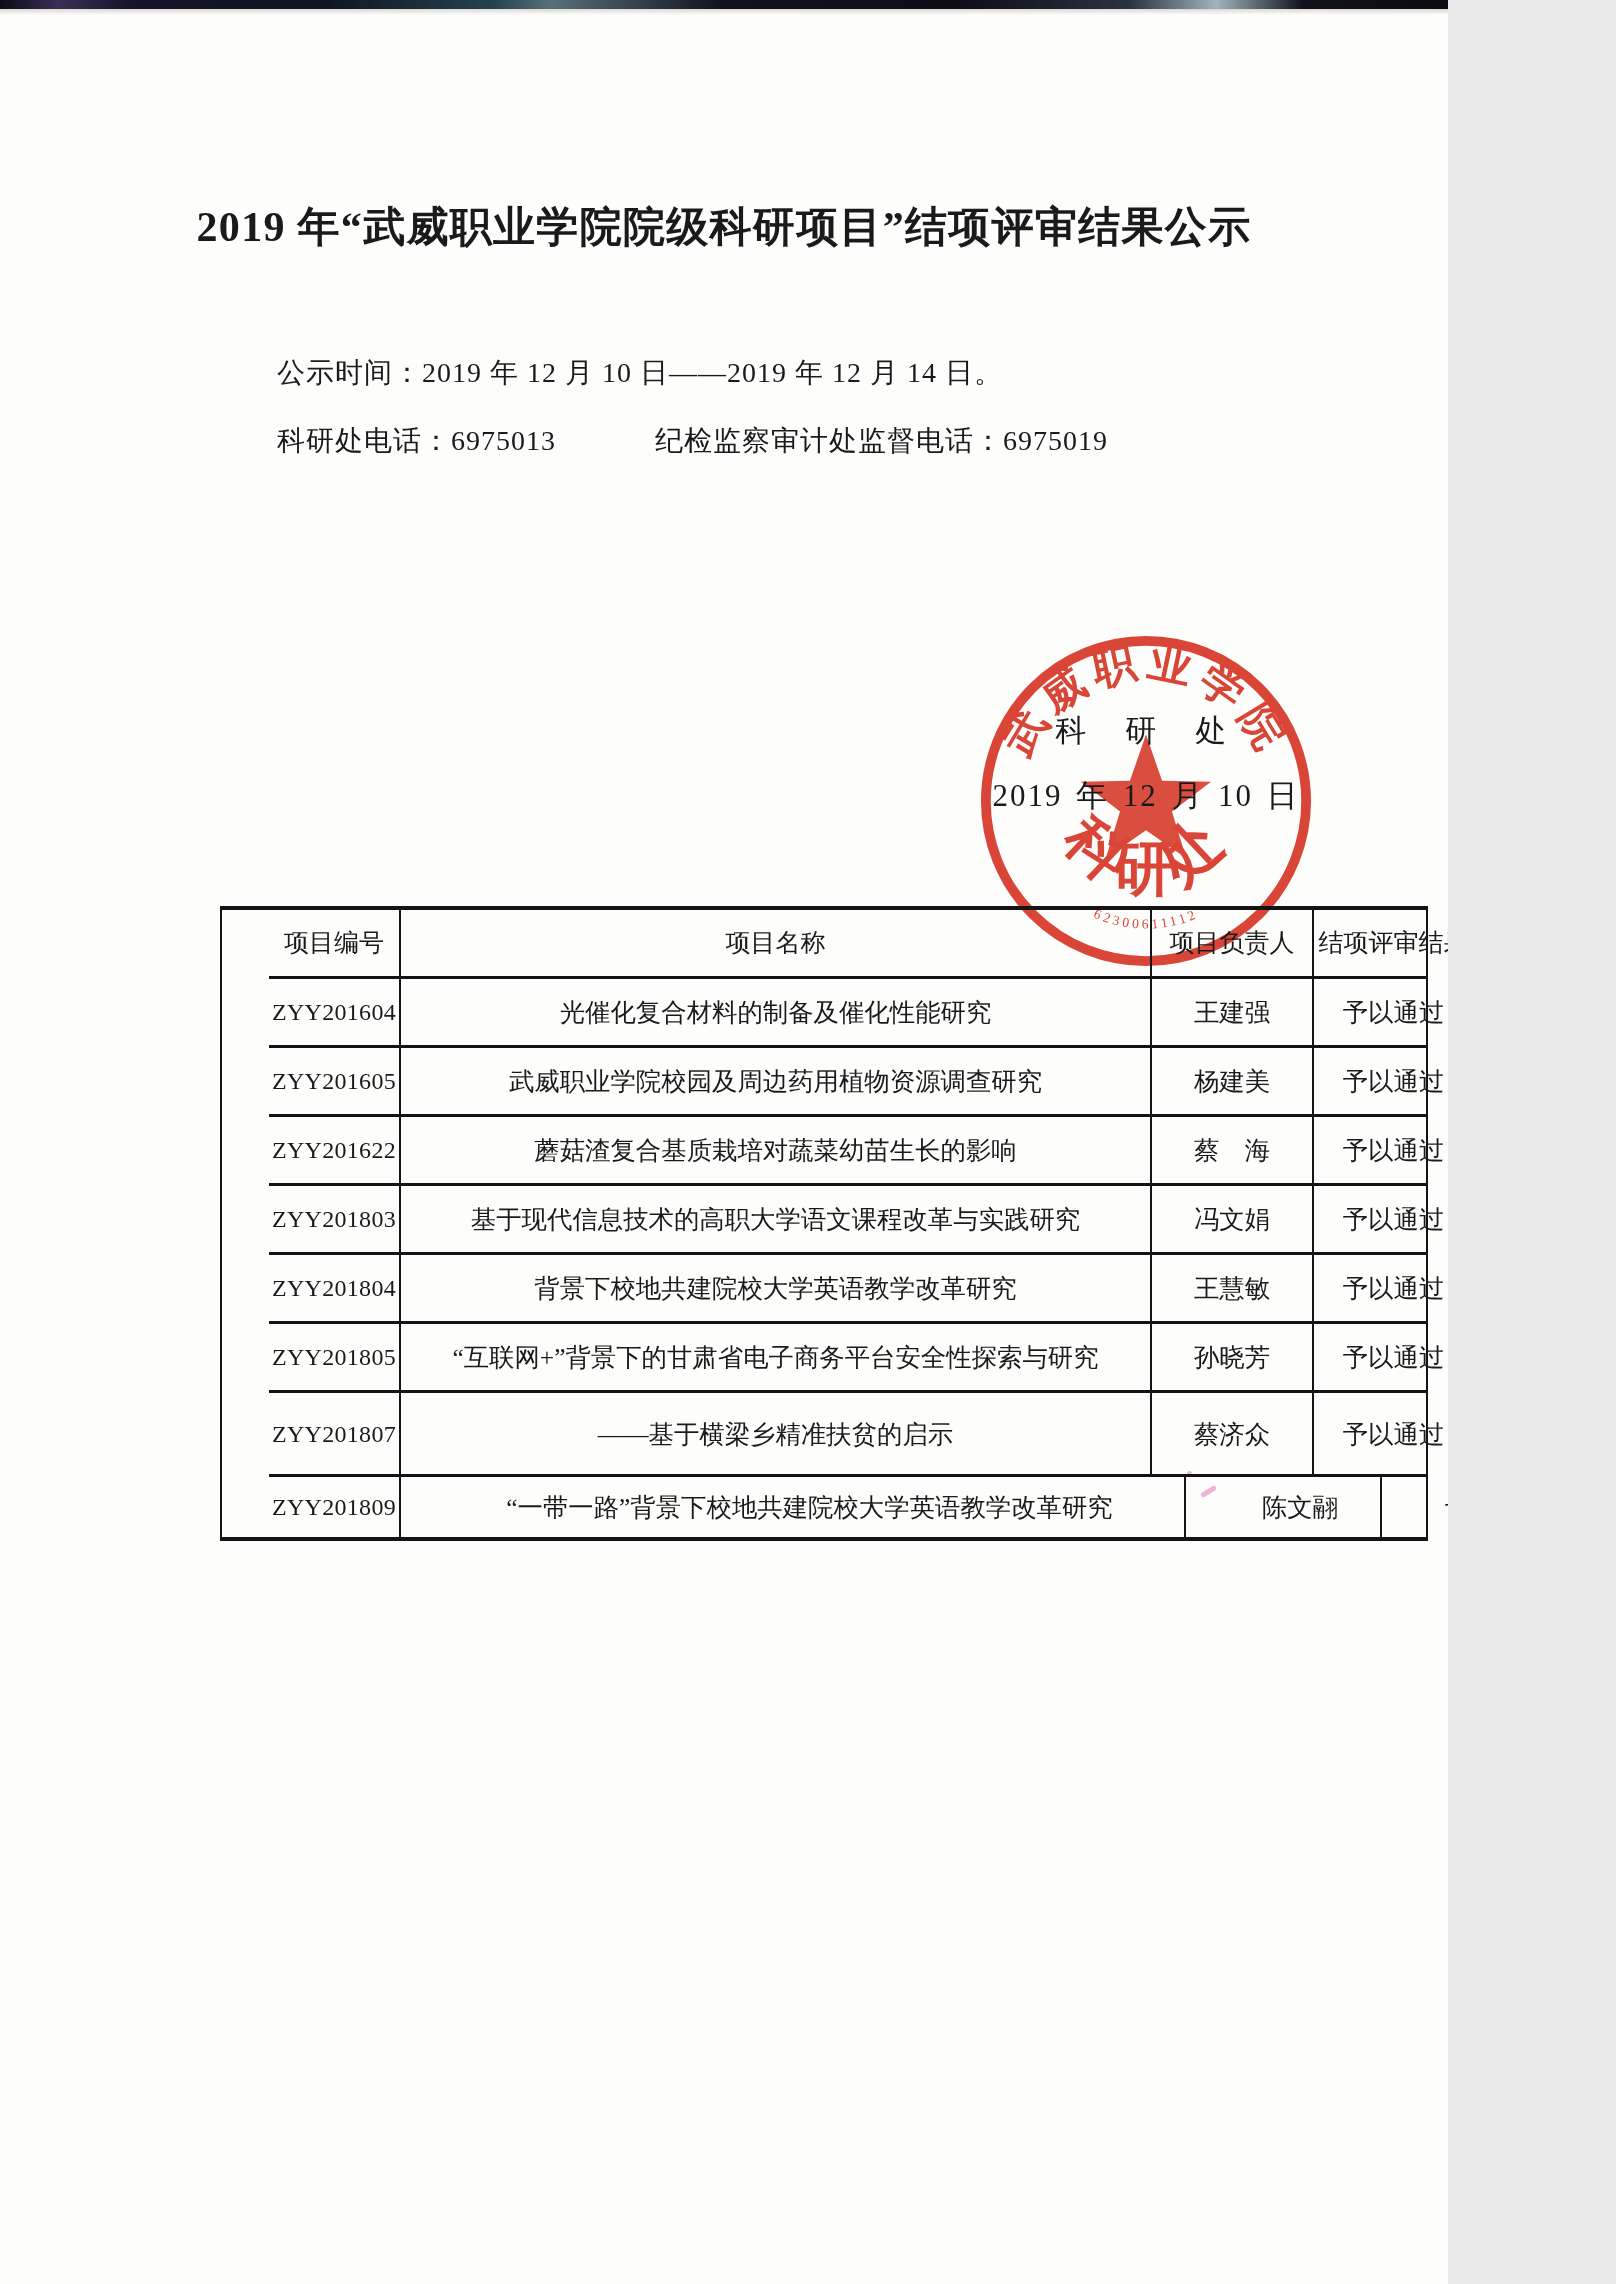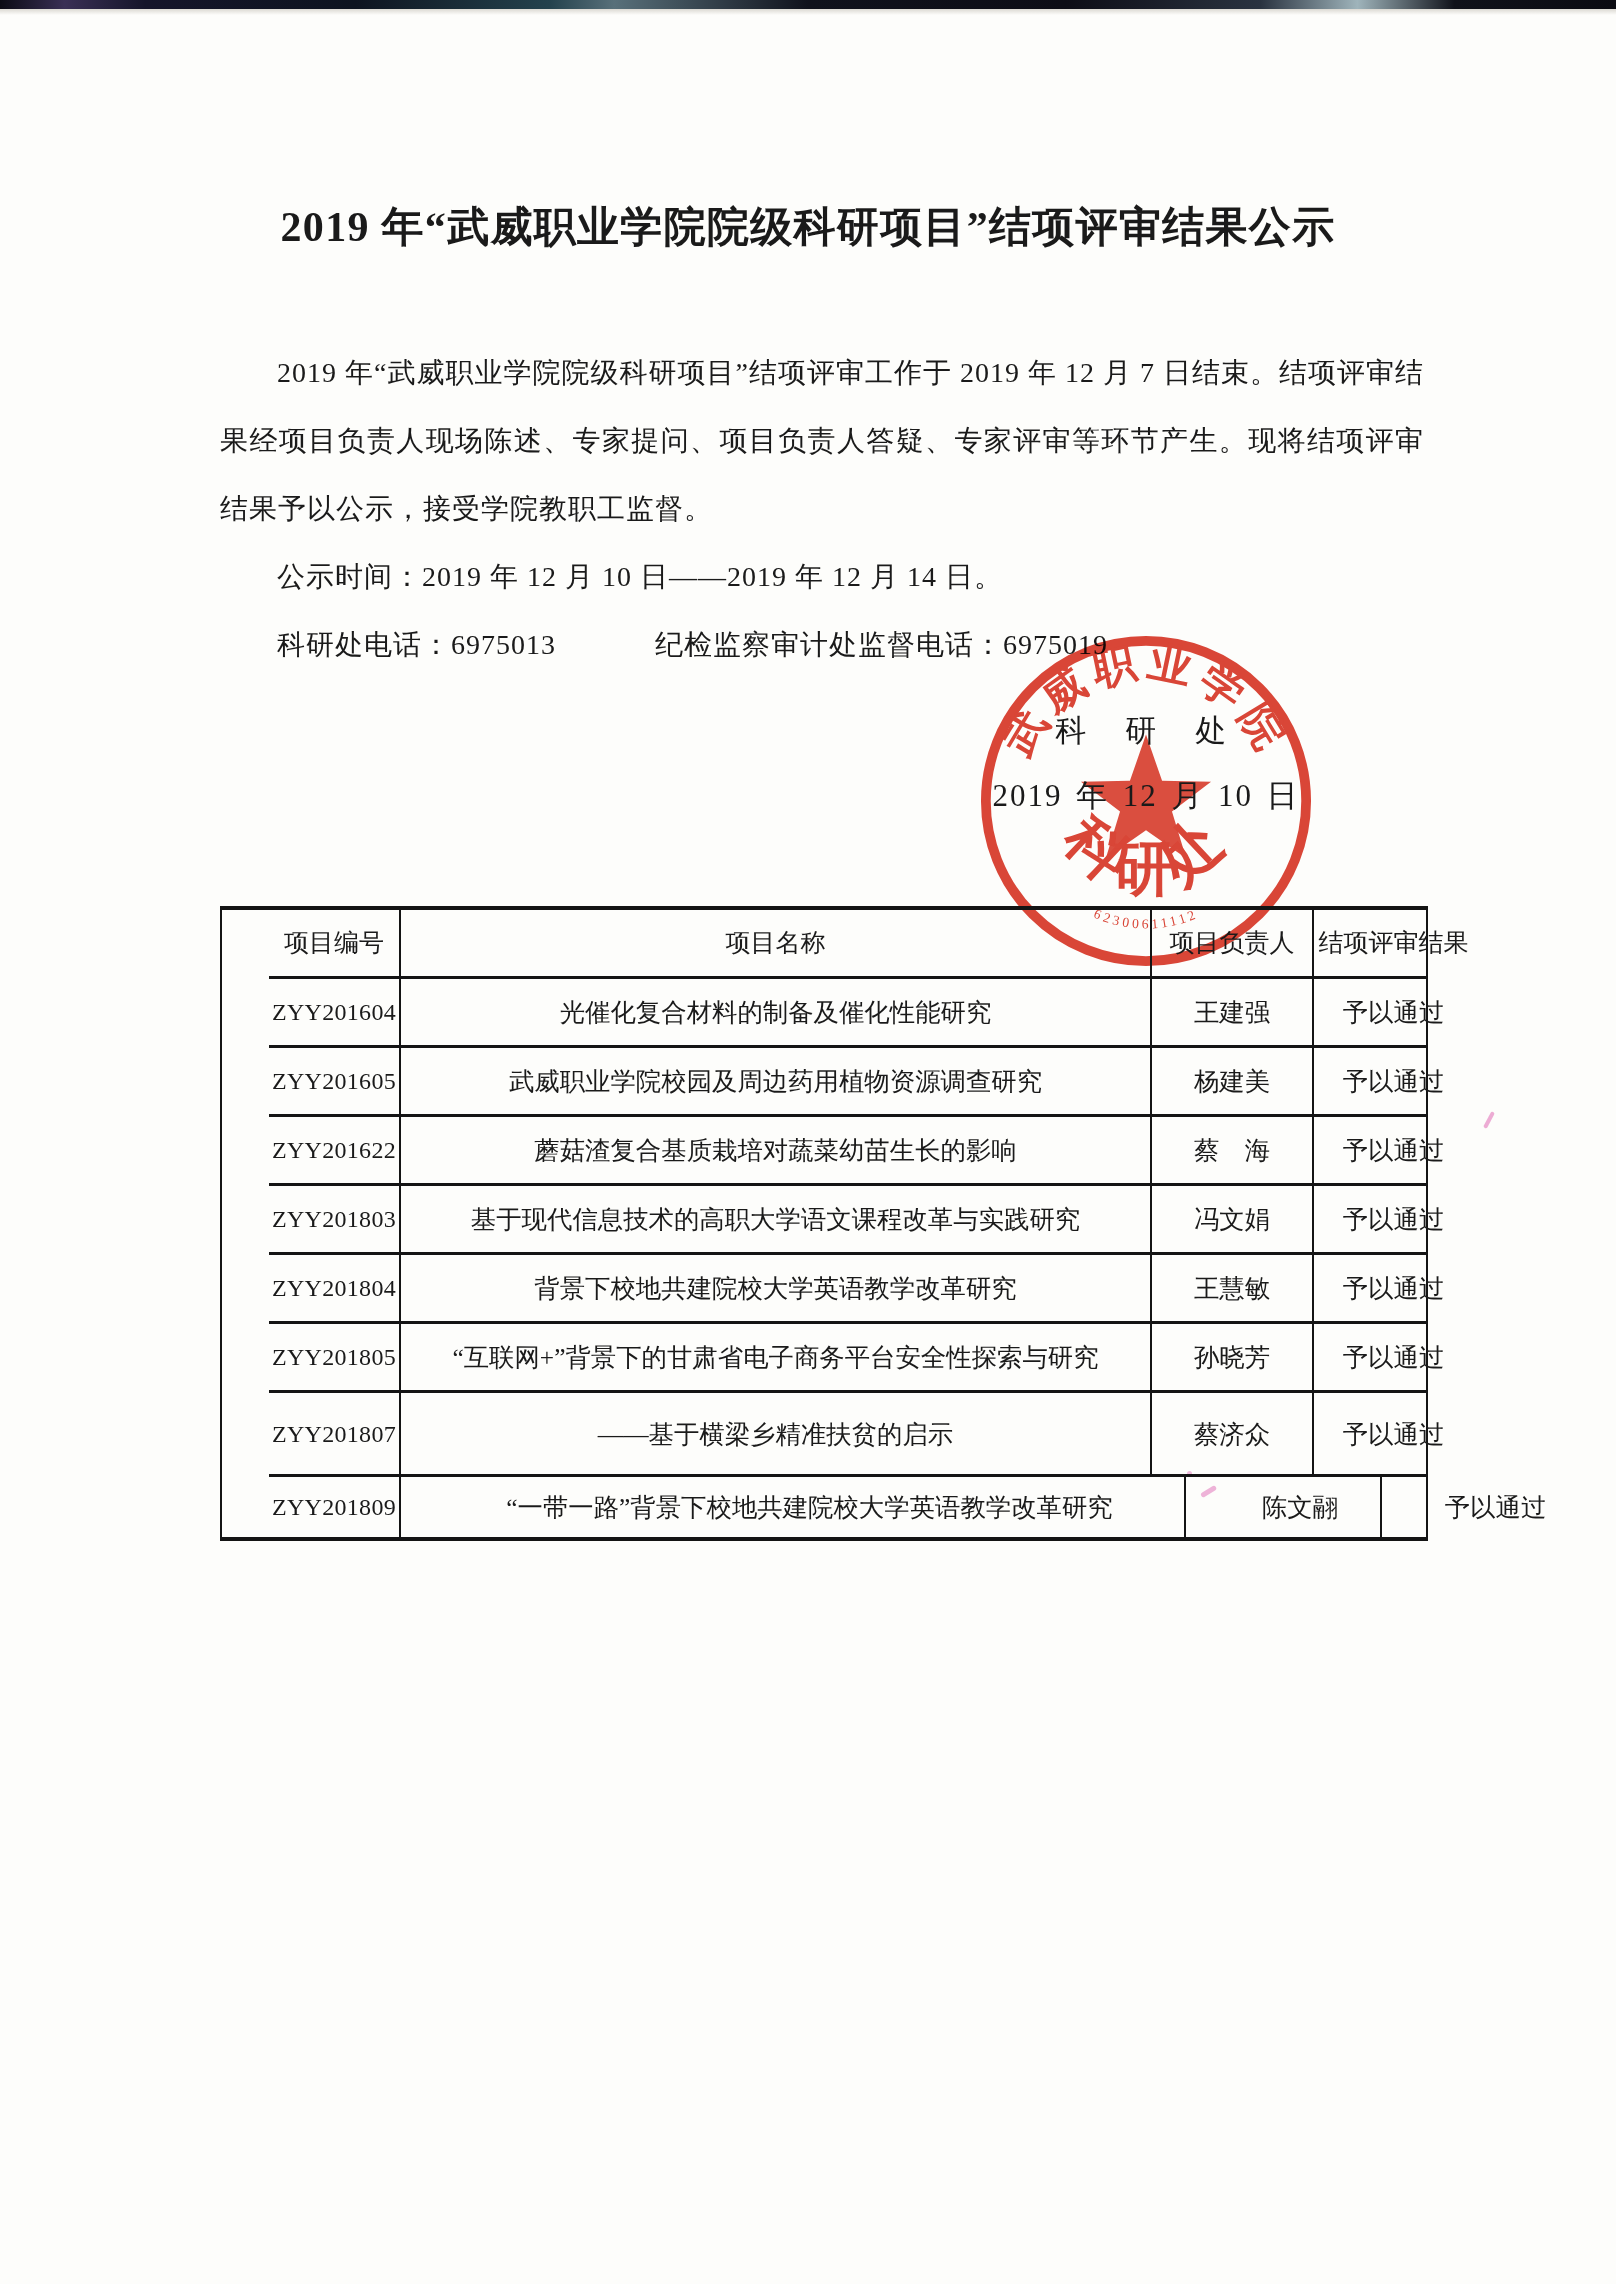--- a/index.html
+++ b/index.html
@@ -1,18 +1,18 @@
 <!DOCTYPE html>
 <html style="--seal-red: #d93a2b; --ink: #1a1a1a; --paper: #fdfdfb; --mark-pink: #e06ab5;font-size:10.4px"><head>
 <meta charset="utf-8">
 <style>
   html,body{margin:0;padding:0;background:#e9e9e9;}
   .page{
     position:relative;
-    width:1616px;height:2284px;
+    width:1448px;height:2284px;
     background:var(--paper,#fdfdfb);
     overflow:hidden;
     font-family:"Liberation Serif","DejaVu Serif",serif;
     color:var(--ink,#1a1a1a);
   }
   
   .scan-edge{
     position:absolute;top:0;left:0;width:100%;height:8.5px;
     background:linear-gradient(90deg,#0b0b14 0%,#3a2f55 4%,#15152a 9%,#0e1420 22%,#24424d 34%,#58707a 38%,#10121c 50%,#0d0d16 66%,#2a3340 78%,#9fb4bb 84%,#10121a 90%,#0b0b12 100%);
   }
@@ -99,21 +99,20 @@
 <body>
 
 <div class="page">
 
   <div class="scan-edge"></div>
   <div class="scan-edge-fade"></div>
 
   <h1 class="title">2019 年“武威职业学院院级科研项目”结项评审结果公示</h1>
 
   <div class="textblock">
-    <p class="para">2019 年“武威职业学院院级科研项目”结项评审工作于 2019 年 12 月 7 日结束。结项评审结果经项目负责人现场陈述、专家提问、项目负责人答疑、专家评审等环节产生。现将结项评审结果予以公示，接受学院教职工监督。</p>
     <p class="line">公示时间：2019 年 12 月 10 日——2019 年 12 月 14 日。</p>
     <p class="line phones">
       <span>科研处电话：6975013</span><span class="phone2">纪检监察审计处监督电话：6975019</span>
     </p>
   </div>
 
   <div class="seal">
     <svg viewBox="0 0 510 510" width="332" height="332">
       <defs>
         <path id="arcTop" d="M 71.5 205.8 A 190 190 0 0 1 438.5 205.8" fill="none"></path>

